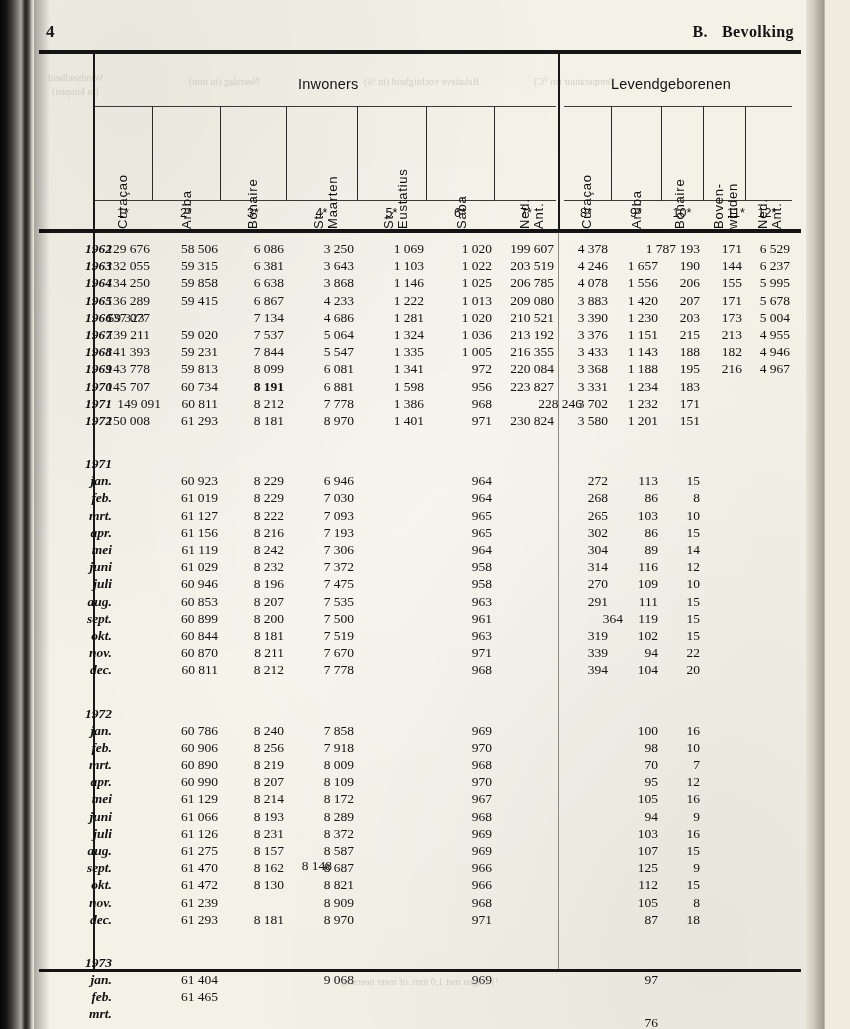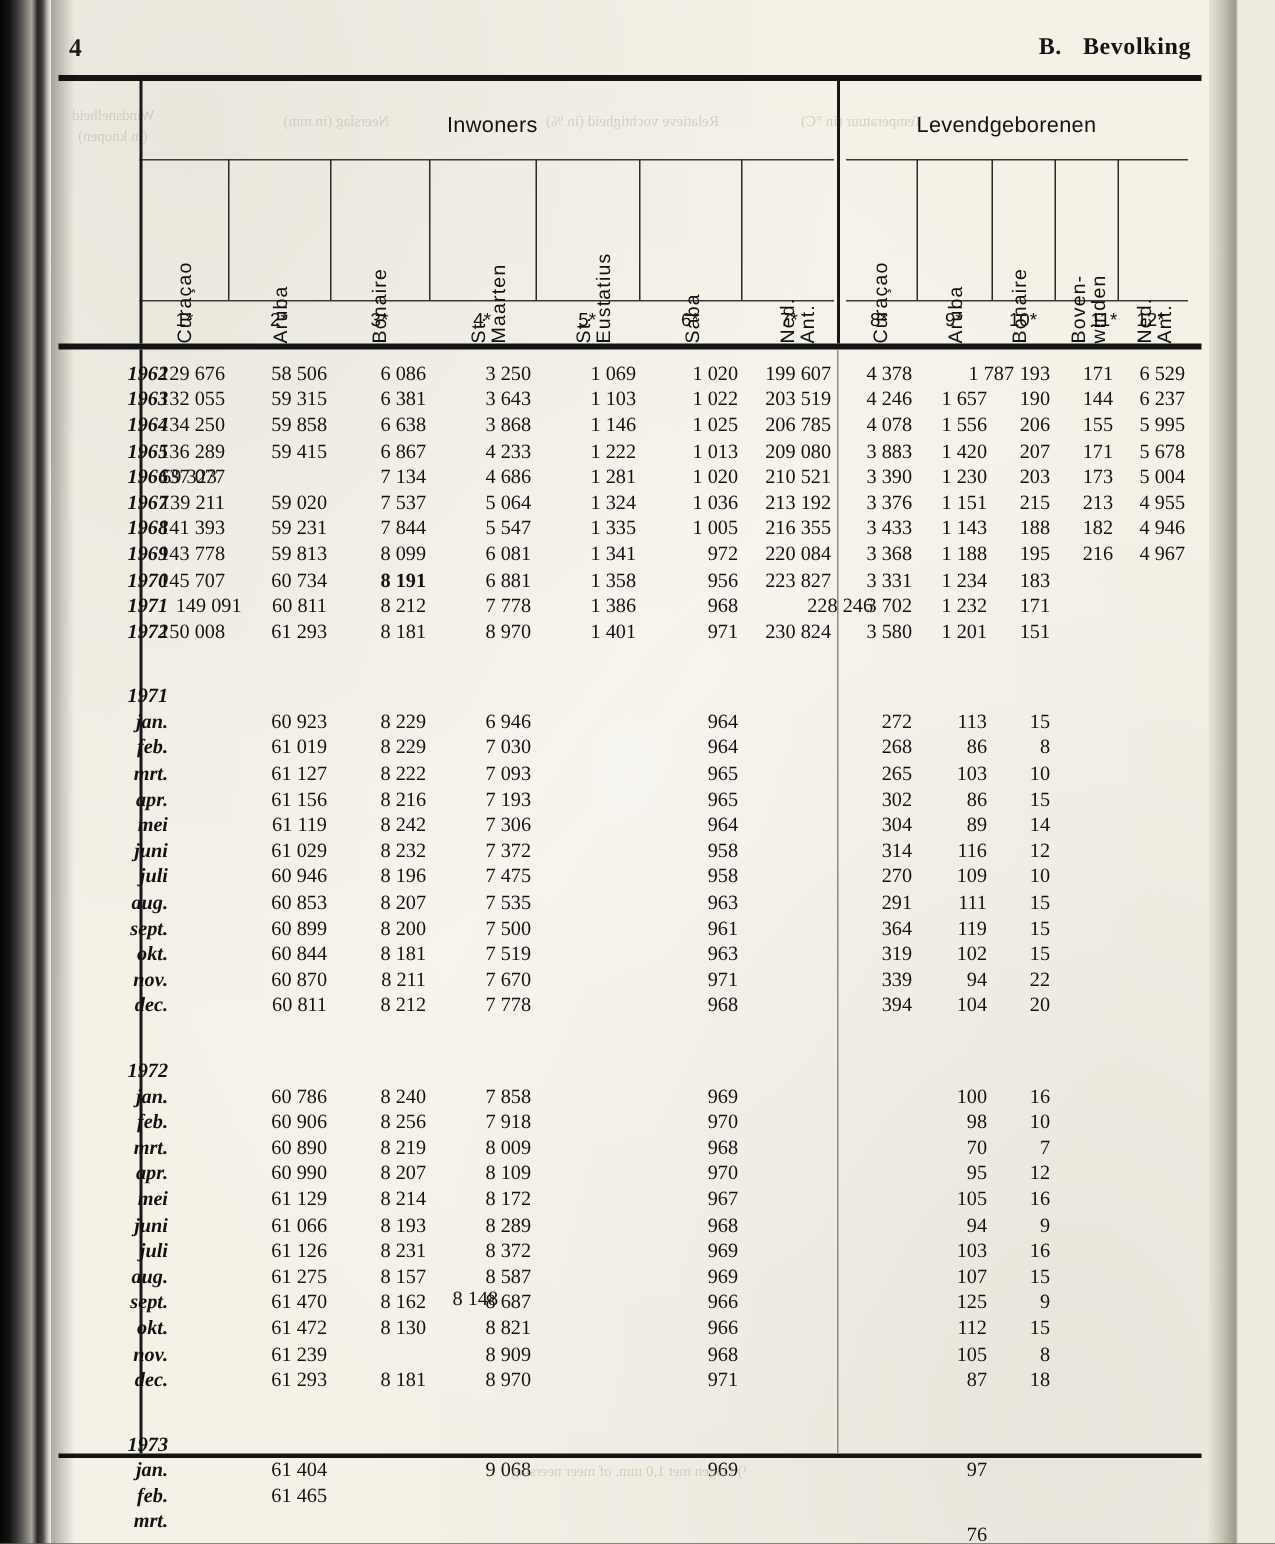--- a/index.html
+++ b/index.html
@@ -302,21 +302,21 @@
           <div class="cell" style="top: 128.4px; left: 0px; width: 574px;">3 368</div>
           <div class="cell" style="top: 128.4px; left: 0px; width: 624px;">1 188</div>
           <div class="cell" style="top: 128.4px; left: 0px; width: 666px;">195</div>
           <div class="cell" style="top: 128.4px; left: 0px; width: 708px;">216</div>
           <div class="cell" style="top: 128.4px; left: 0px; width: 756px;">4 967</div>
           <div class="rowlabel" style="top: 145.6px;">1970</div>
           <div class="cell" style="top: 145.6px; left: 0px; width: 116px;">145 707</div>
           <div class="cell" style="top: 145.6px; left: 0px; width: 184px;">60 734</div>
           <div class="cell" style="top: 145.6px; left: 0px; width: 250px; font-weight: bold;">8 191</div>
           <div class="cell" style="top: 145.6px; left: 0px; width: 320px;">6 881</div>
-          <div class="cell" style="top: 145.6px; left: 0px; width: 390px;">1 358</div>
+          <div class="cell" style="top: 145.6px; left: 0px; width: 390px;">1 598</div>
           <div class="cell" style="top: 145.6px; left: 0px; width: 458px;">956</div>
           <div class="cell" style="top: 145.6px; left: 0px; width: 520px;">223 827</div>
           <div class="cell" style="top: 145.6px; left: 0px; width: 574px;">3 331</div>
           <div class="cell" style="top: 145.6px; left: 0px; width: 624px;">1 234</div>
           <div class="cell" style="top: 145.6px; left: 0px; width: 666px;">183</div>
           <div class="rowlabel" style="top: 162.8px;">1971</div>
           <div class="cell" style="top: 162.8px; left: 11px; width: 116px;">149 091</div>
           <div class="cell" style="top: 162.8px; left: 0px; width: 184px;">60 811</div>
           <div class="cell" style="top: 162.8px; left: 0px; width: 250px;">8 212</div>
           <div class="cell" style="top: 162.8px; left: 0px; width: 320px;">7 778</div>
@@ -400,21 +400,21 @@
           <div class="cell" style="top: 360.6px; left: 0px; width: 320px;">7 535</div>
           <div class="cell" style="top: 360.6px; left: 0px; width: 458px;">963</div>
           <div class="cell" style="top: 360.6px; left: 0px; width: 574px;">291</div>
           <div class="cell" style="top: 360.6px; left: 0px; width: 624px;">111</div>
           <div class="cell" style="top: 360.6px; left: 0px; width: 666px;">15</div>
           <div class="rowlabel" style="top: 377.8px;">sept.</div>
           <div class="cell" style="top: 377.8px; left: 0px; width: 184px;">60 899</div>
           <div class="cell" style="top: 377.8px; left: 0px; width: 250px;">8 200</div>
           <div class="cell" style="top: 377.8px; left: 0px; width: 320px;">7 500</div>
           <div class="cell" style="top: 377.8px; left: 0px; width: 458px;">961</div>
-          <div class="cell" style="top: 377.8px; left: 0px; width: 574px;">364</div>
+          <div class="cell" style="top: 377.8px; left: 15px; width: 574px;">364</div>
           <div class="cell" style="top: 377.8px; left: 0px; width: 624px;">119</div>
           <div class="cell" style="top: 377.8px; left: 0px; width: 666px;">15</div>
           <div class="rowlabel" style="top: 395px;">okt.</div>
           <div class="cell" style="top: 395px; left: 0px; width: 184px;">60 844</div>
           <div class="cell" style="top: 395px; left: 0px; width: 250px;">8 181</div>
           <div class="cell" style="top: 395px; left: 0px; width: 320px;">7 519</div>
           <div class="cell" style="top: 395px; left: 0px; width: 458px;">963</div>
           <div class="cell" style="top: 395px; left: 0px; width: 574px;">319</div>
           <div class="cell" style="top: 395px; left: 0px; width: 624px; font-family: Liberation Serif, serif;">102</div>
           <div class="cell" style="top: 395px; left: 0px; width: 666px;">15</div>

